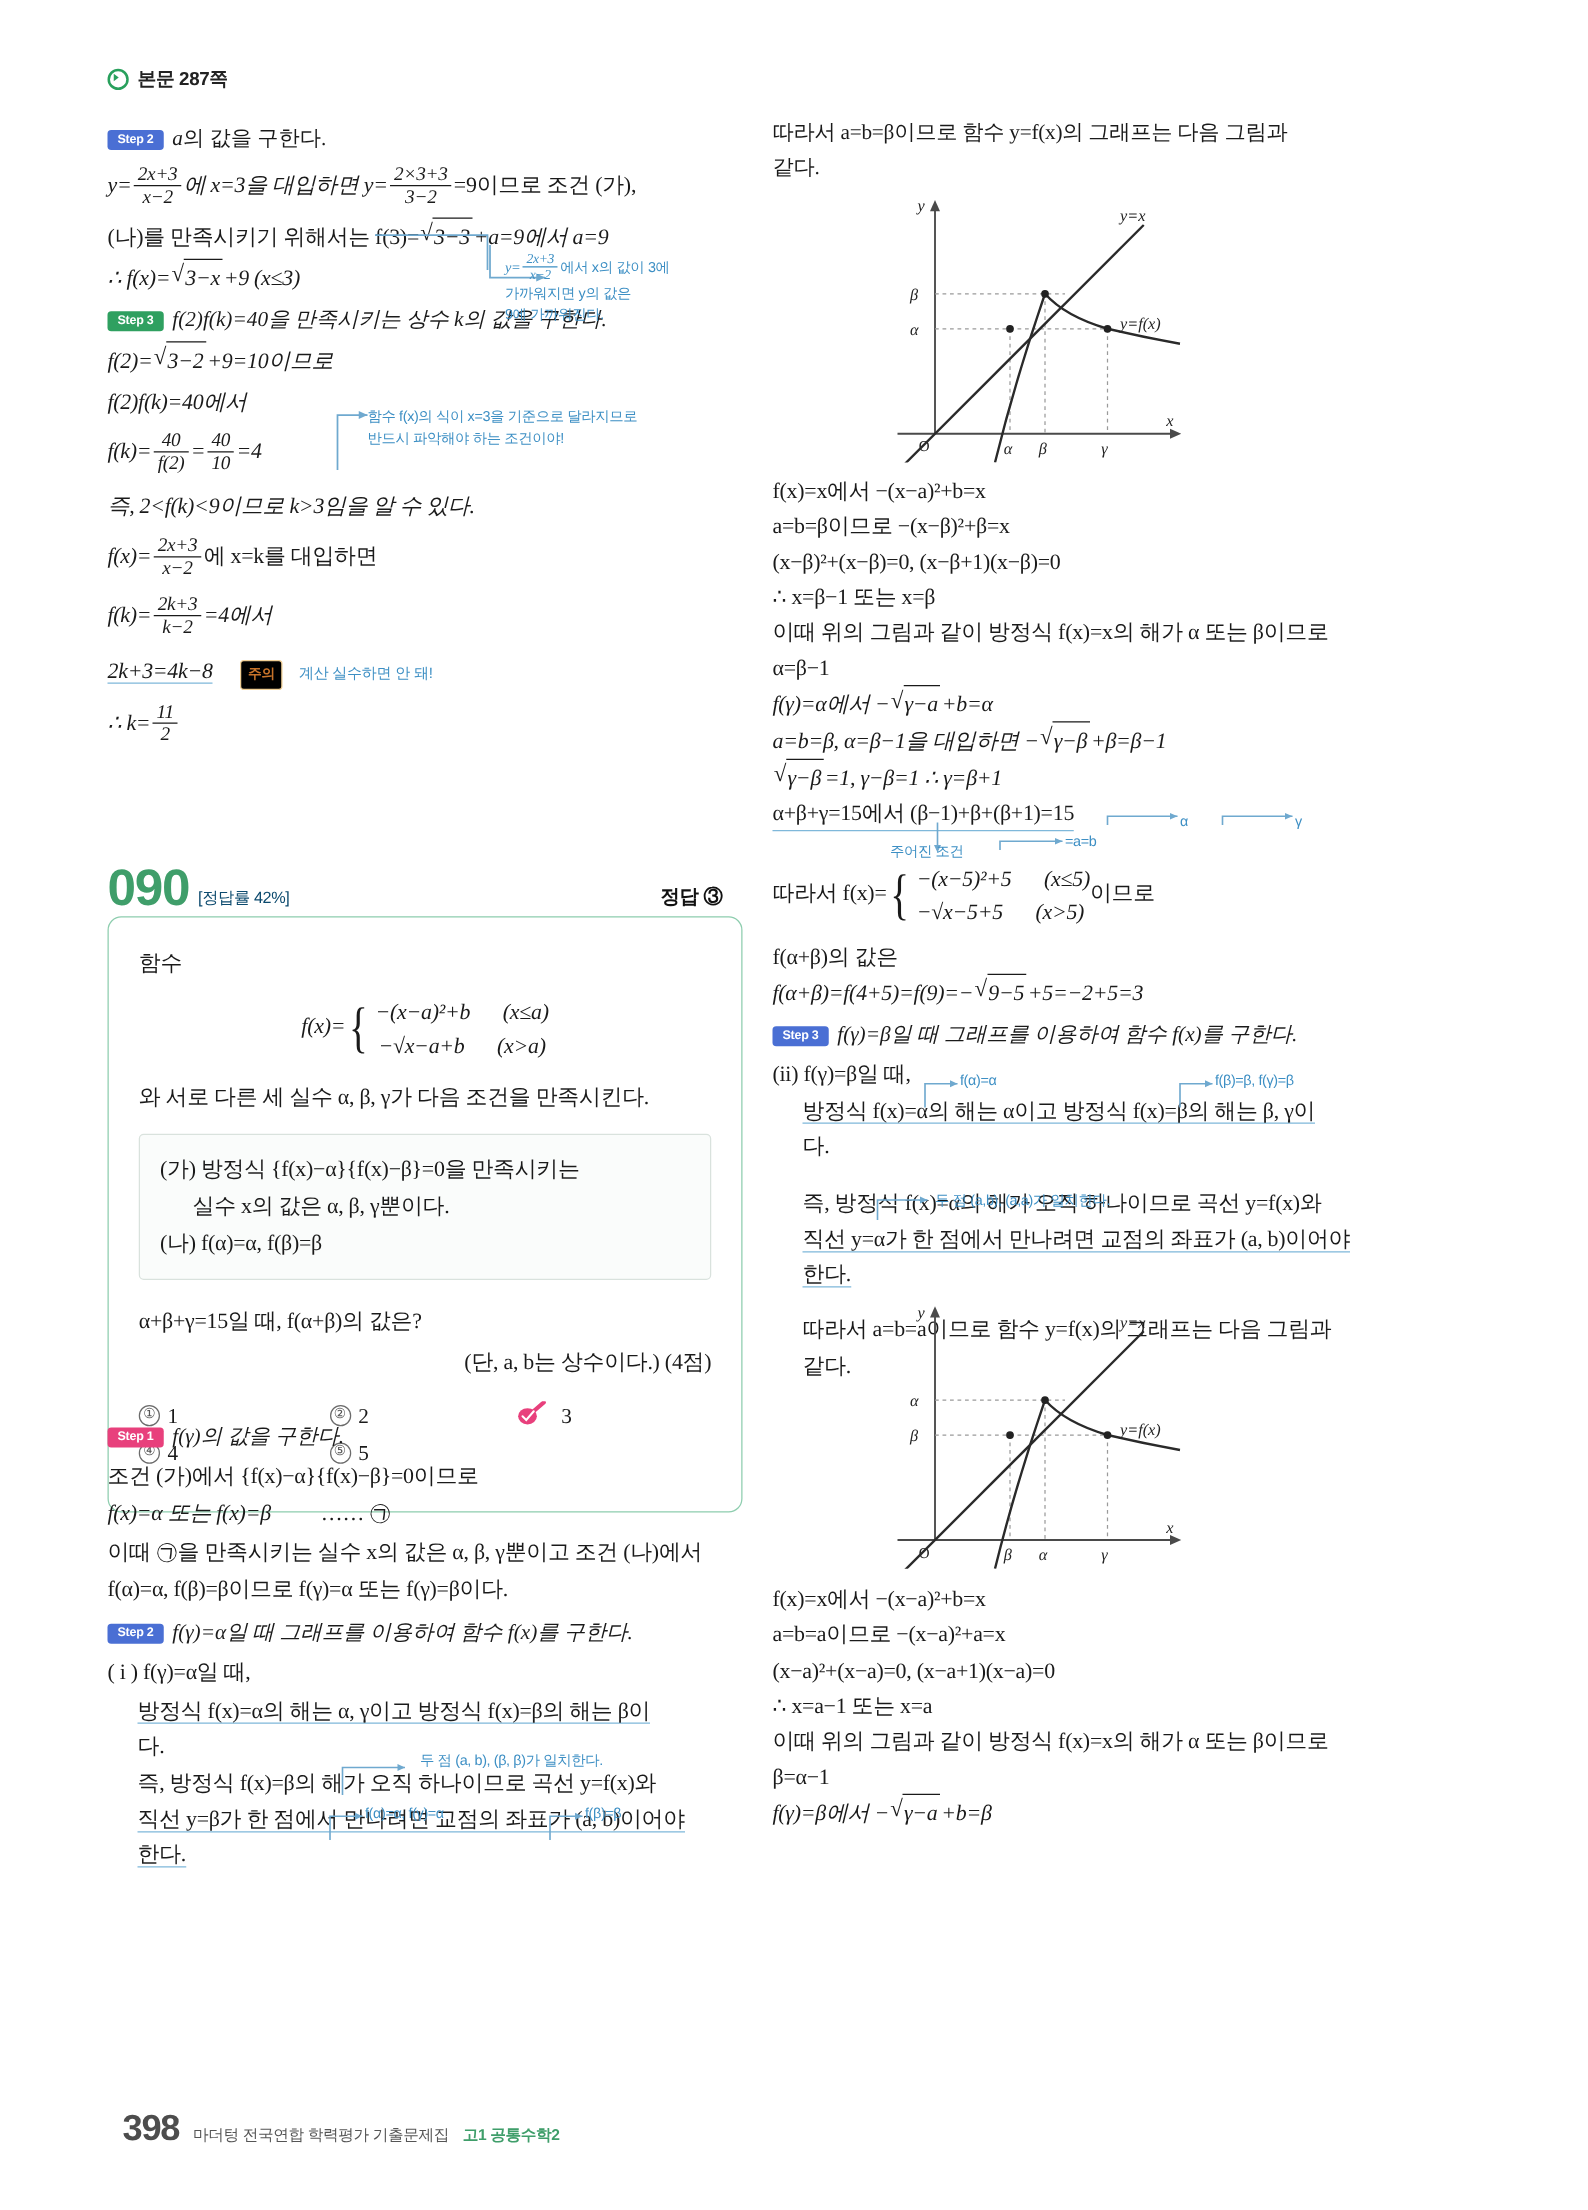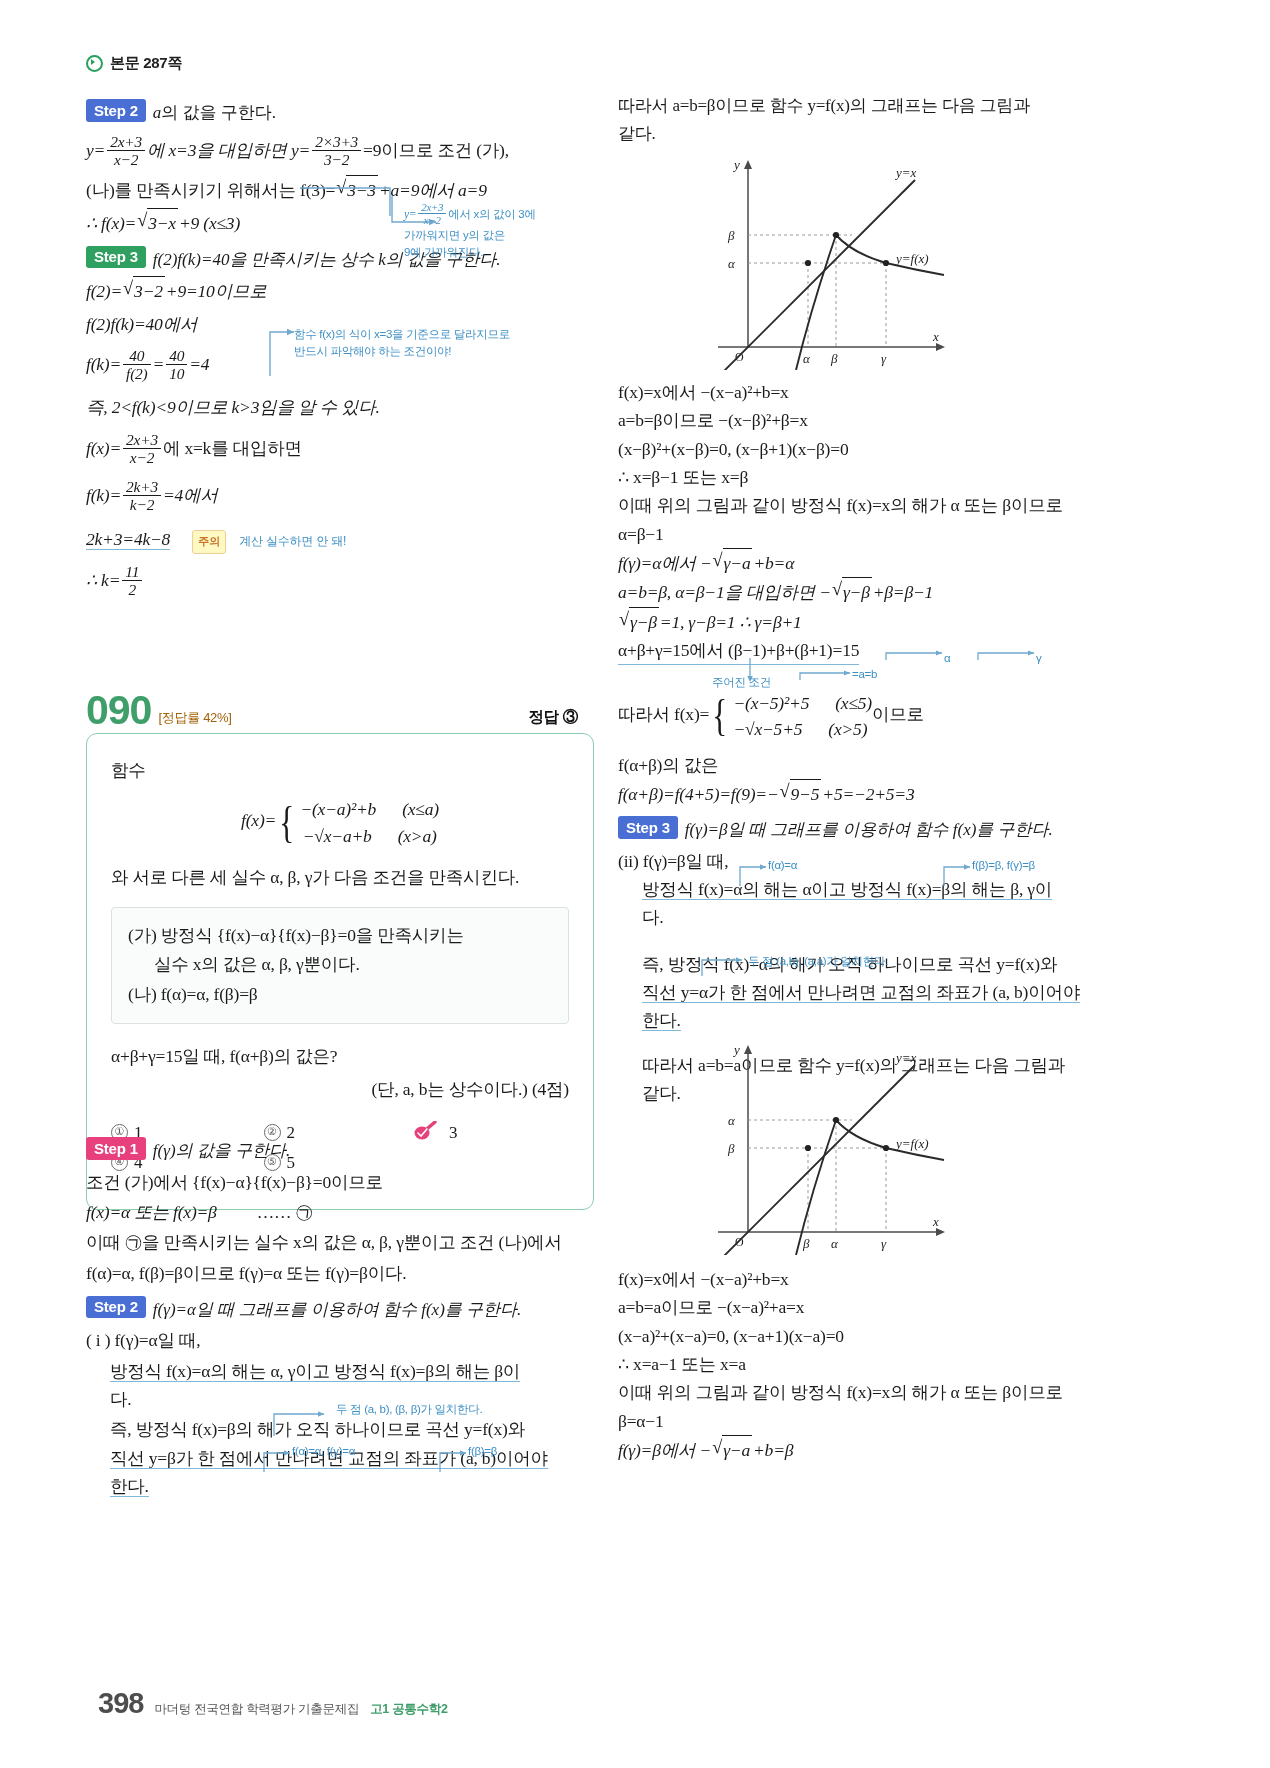--- a/index.html
+++ b/index.html
@@ -21,21 +21,21 @@
   
   .colL{position:absolute;left:86px;top:92px;width:490px;}
   .colR{position:absolute;left:618px;top:92px;width:470px;}
 
   
   .ln{font-size:17.5px;line-height:1.62;letter-spacing:-.2px;white-space:nowrap;}
   .mt{font-style:italic;font-family:"Liberation Serif",serif;}
   .ko{font-style:normal;}
 
   
-  .step{display:inline-block;font-family:"Liberation Sans",sans-serif;font-size:15px;font-weight:700;
+  .step{display:inline-block;font-family:"Liberation Sans",sans-serif;font-size:10px;font-weight:700;
         color:#fff;padding:2.5px 8px 3px;border-radius:3px;vertical-align:2px;margin-right:7px;letter-spacing:-.2px;}
   .step.b{background:#4a6fd4;}
   .step.g{background:#2fa060;}
   .step.p{background:#e8407c;}
   .steprow{margin:7px 0 6px;font-size:17px;}
 
   
   .frac{display:inline-block;vertical-align:middle;text-align:center;font-size:.88em;line-height:1.12;
         margin:0 2px;position:relative;top:-1px;}
   .frac .num{display:block;padding:0 3px;}
@@ -52,28 +52,28 @@
   .pw .rows .cond{display:inline-block;margin-left:26px;}
 
   
   .anno{color:#3d8fc4;font-family:"Liberation Sans",sans-serif;font-size:11.5px;line-height:1.45;
         letter-spacing:-.3px;position:absolute;}
   .anno .mi{font-family:"Liberation Serif",serif;font-style:italic;}
   .uline{border-bottom:1.3px solid #7fb8da;}
   .arrow-svg{position:absolute;overflow:visible;}
 
   
-  .caution{display:inline-block;background:#fef9c3;color:#c8732a;font-family:"Liberation Sans",sans-serif;
+  .caution{display:inline-block;background:#000000;color:#c8732a;font-family:"Liberation Sans",sans-serif;
            font-size:11px;font-weight:700;padding:2px 5px;border-radius:3px;border:1px solid #f0cf96;}
 
   
   .pnum-row{position:absolute;left:86px;top:690px;width:492px;display:flex;align-items:flex-end;}
   .pnum{font-family:"Liberation Sans",sans-serif;font-size:41px;font-weight:700;color:#3f9e6a;
         letter-spacing:-1px;line-height:1;}
-  .prate{font-family:"Liberation Sans",sans-serif;font-size:13px;color:#a16207;margin-left:7px;
+  .prate{font-family:"Liberation Sans",sans-serif;font-size:13px;color:#0c4a6e;margin-left:7px;
          margin-bottom:4px;letter-spacing:-.3px;}
   .pans{margin-left:auto;font-family:"Liberation Sans",sans-serif;font-size:15.5px;font-weight:700;
         color:#111;margin-bottom:3px;letter-spacing:-.3px;}
 
   .qbox{position:absolute;left:86px;top:733px;width:458px;border:1.4px solid #8dcdae;border-radius:11px;
         padding:22px 24px 26px;background:#fff;}
   .qbox .cond-box{border:1px solid #d9e2dd;background:#fafcfb;border-radius:4px;padding:13px 16px 15px;
         margin:16px 0 18px;}
   .choices{display:flex;flex-wrap:wrap;margin-top:20px;}
   .choices .ch{width:33.3%;font-size:17px;margin-bottom:10px;display:flex;align-items:center;gap:6px;}

